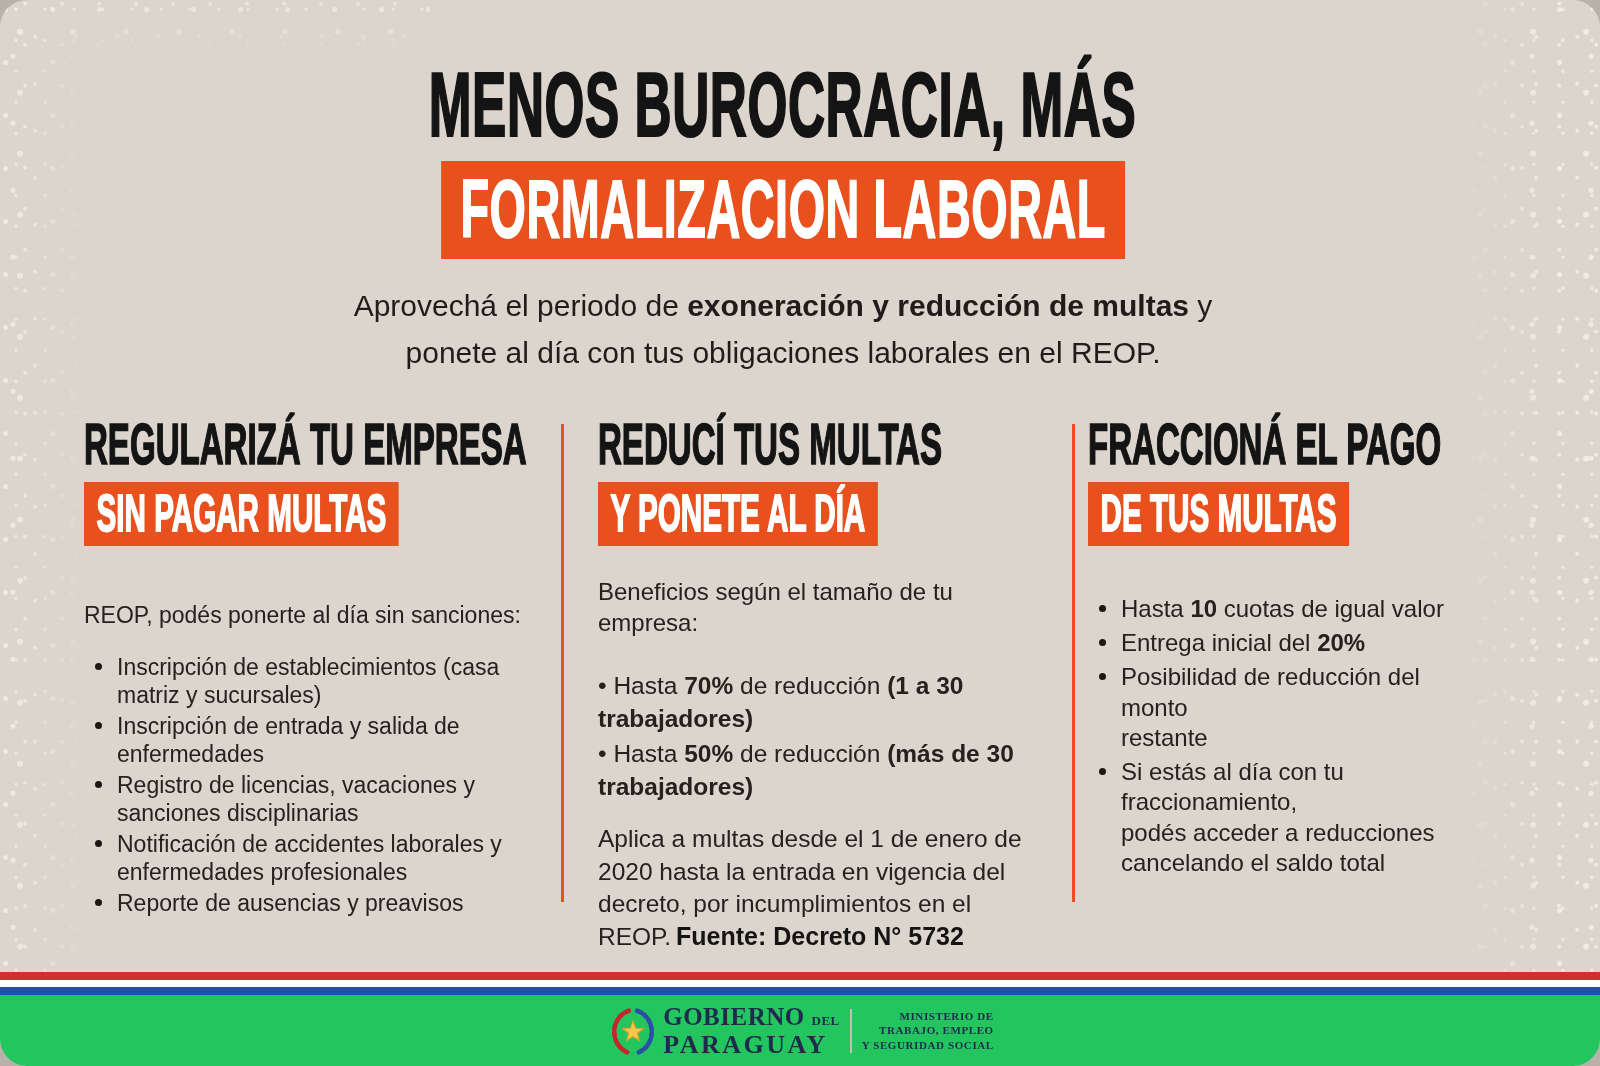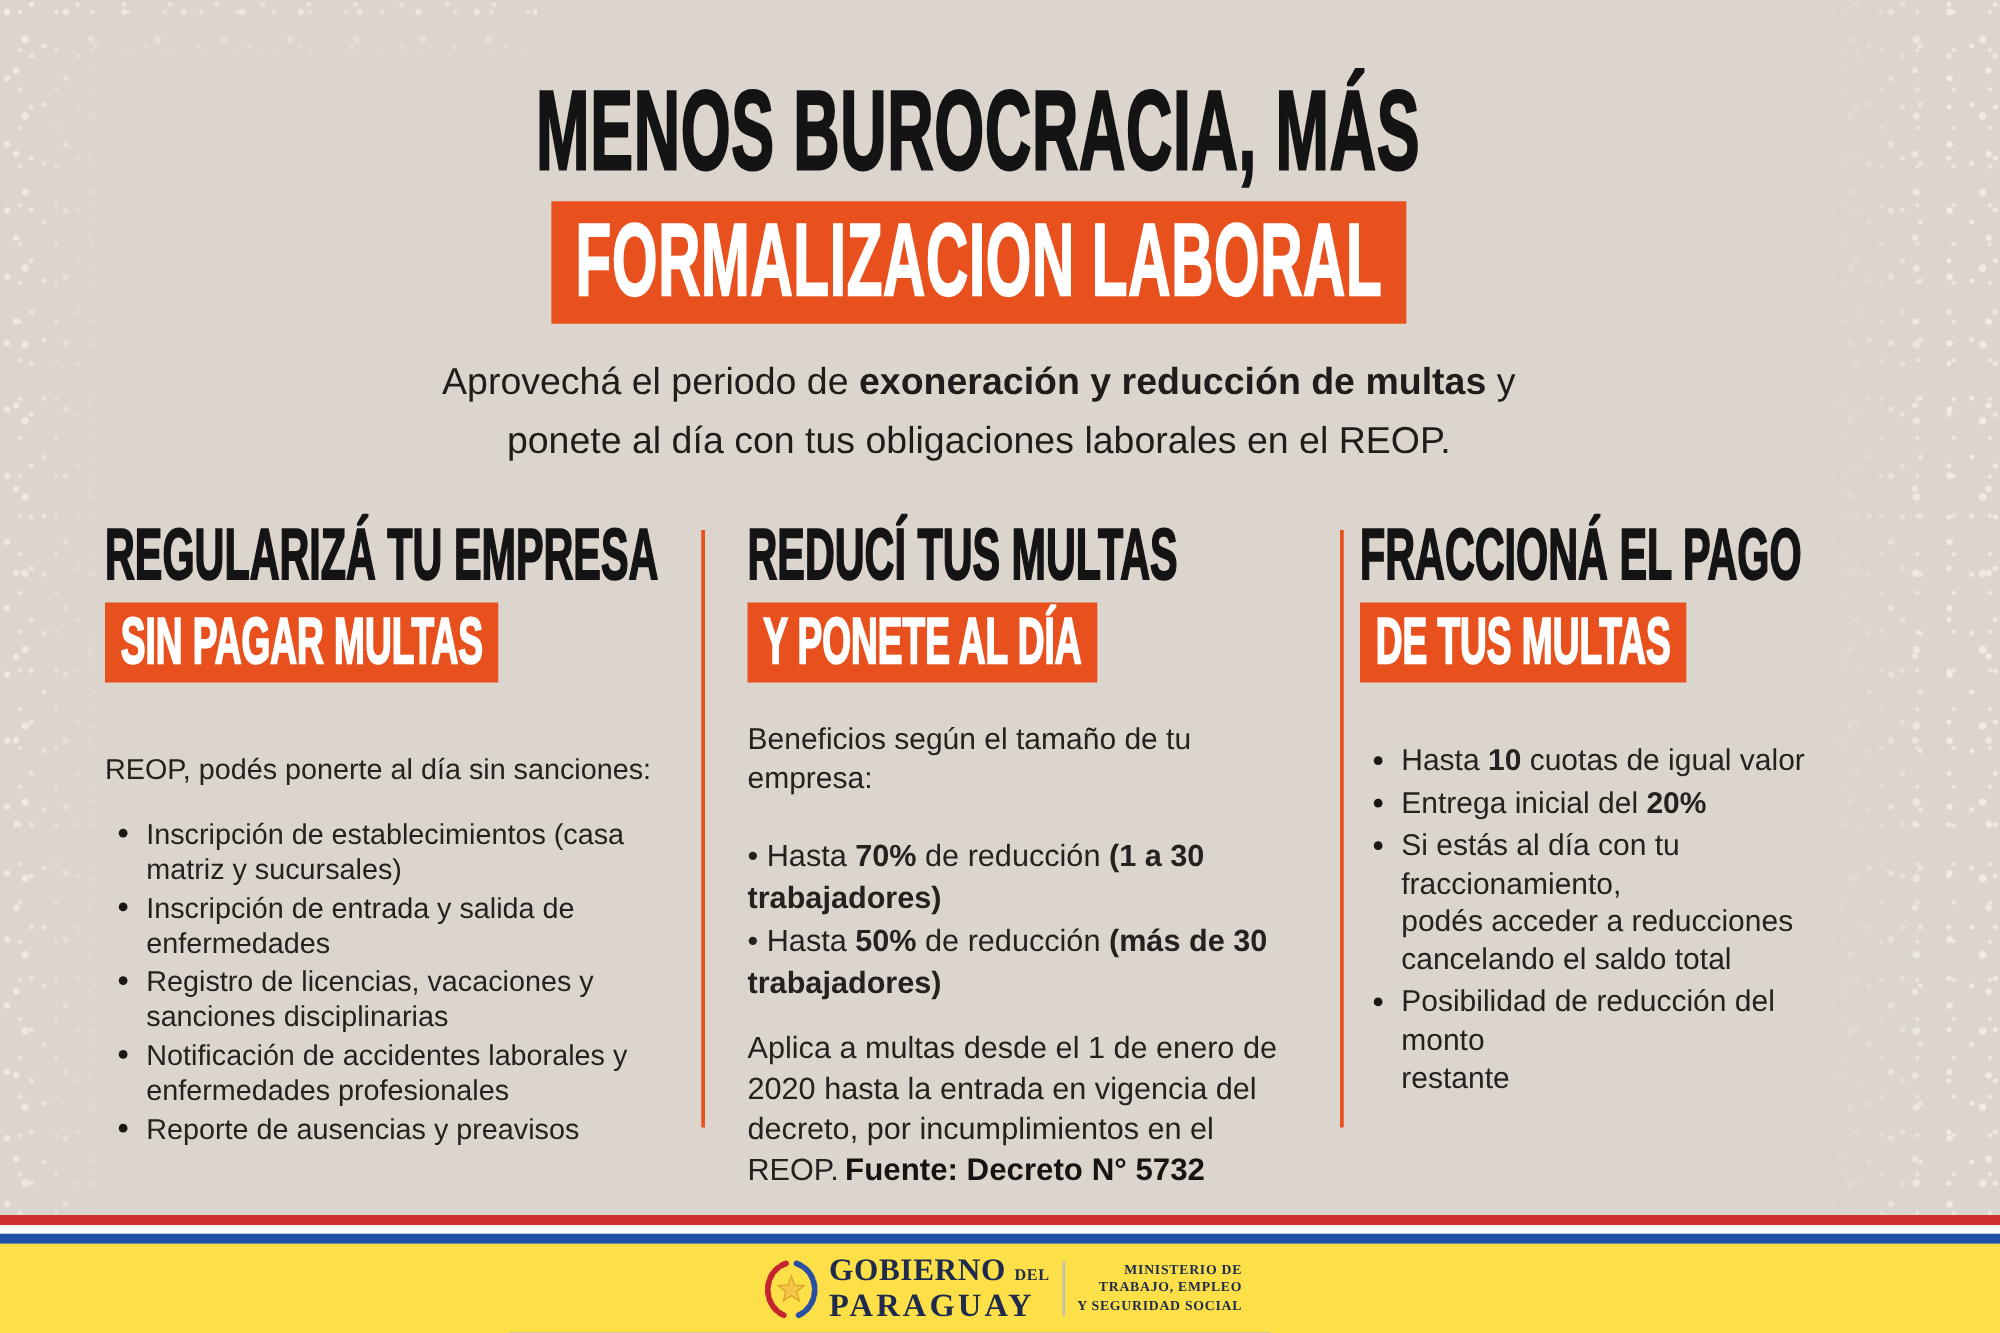--- a/index.html
+++ b/index.html
@@ -1,20 +1,20 @@
 <!DOCTYPE html>
 <html><head>
 <meta charset="utf-8">
 <style>
   * { margin:0; padding:0; box-sizing:border-box; }
   html,body { background:#b9b2aa; }
   .canvas {
     position:relative; width:1600px; height:1066px; margin:0 auto;
     background:#DCD5CD; overflow:hidden;
-    font-family:"Liberation Sans", sans-serif; color:#24211E;
+    font-family:"Liberation Sans", sans-serif; color:#24211E;border-radius:27px;
   }
   
   .speck {
     position:absolute; pointer-events:none; z-index:0;
     background-image:
       radial-gradient(circle at 12% 18%, rgba(245,239,230,.95) 0 2px, transparent 3px),
       radial-gradient(circle at 68% 9%,  rgba(245,239,230,.85) 0 1.5px, transparent 2.4px),
       radial-gradient(circle at 38% 52%, rgba(245,239,230,.9) 0 2.6px, transparent 3.4px),
       radial-gradient(circle at 86% 78%, rgba(245,239,230,.85) 0 1.6px, transparent 2.4px),
       radial-gradient(circle at 22% 84%, rgba(245,239,230,.9) 0 2.2px, transparent 3px),
@@ -84,21 +84,21 @@
   .source-note {
     position:absolute; top:922px; left:0; width:1640px; text-align:center;
     font-size:25px; font-weight:bold; color:#161412; z-index:1;
   }
   .stripe { position:absolute; left:0; width:1600px; z-index:2; }
   .stripe-red   { top:972px; height:8px; background:#CE312E; }
   .stripe-white { top:980px; height:7px; background:#FFFFFF; }
   .stripe-blue  { top:987px; height:8px; background:#2151A6; }
   .footer-bar {
     position:absolute; top:995px; left:0; width:1600px; height:71px;
-    background:#fde047; display:flex; align-items:center; justify-content:center;
+    background:#22c55e; display:flex; align-items:center; justify-content:center;
     gap:3px; z-index:2;
   }
   .gob-text { font-family:"Liberation Serif", serif; font-weight:bold; color:#1E2B4D; line-height:1; }
   .gob-line1 { font-size:25px; letter-spacing:.5px; }
   .gob-del { font-size:13px; letter-spacing:.5px; }
   .gob-line2 { font-size:26px; letter-spacing:2.5px; margin-top:3px; }
   .logo-divider { width:2px; height:44px; background:#C4BDB6; margin:0 7px; }
   .ministry { font-family:"Liberation Serif", serif; font-weight:bold; color:#1E2B4D;
     font-size:11px; line-height:1.28; letter-spacing:.6px;text-align:right; }
 </style>
@@ -160,22 +160,22 @@
   <div class="col col-3">
     <div>
       <span class="condensed origin-left col-head">FRACCIONÁ EL PAGO</span>
     </div>
     <div>
       <span class="condensed origin-left hl-box col-box">DE TUS MULTAS</span>
     </div>
     <ul class="bullet-list bl-3">
       <li><span>Hasta </span><span class="b">10</span><span> cuotas de igual valor</span></li>
       <li><span>Entrega inicial del </span><span class="b">20%</span></li>
+      <li><span>Posibilidad de reducción del monto</span><br><span>restante</span></li>
       <li><span>Si estás al día con tu fraccionamiento,</span><br><span>podés acceder a reducciones</span><br><span>cancelando el saldo total</span></li>
-      <li><span>Posibilidad de reducción del monto</span><br><span>restante</span></li>
     </ul>
   </div>
 
   <div class="source-note">Fuente: Decreto N° 5732</div>
 
   <div class="stripe stripe-red"></div>
   <div class="stripe stripe-white"></div>
   <div class="stripe stripe-blue"></div>
 
   <div class="footer-bar">

